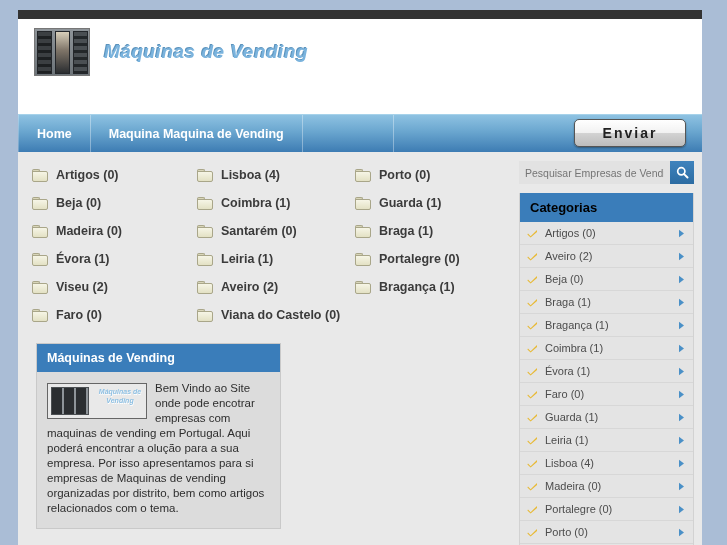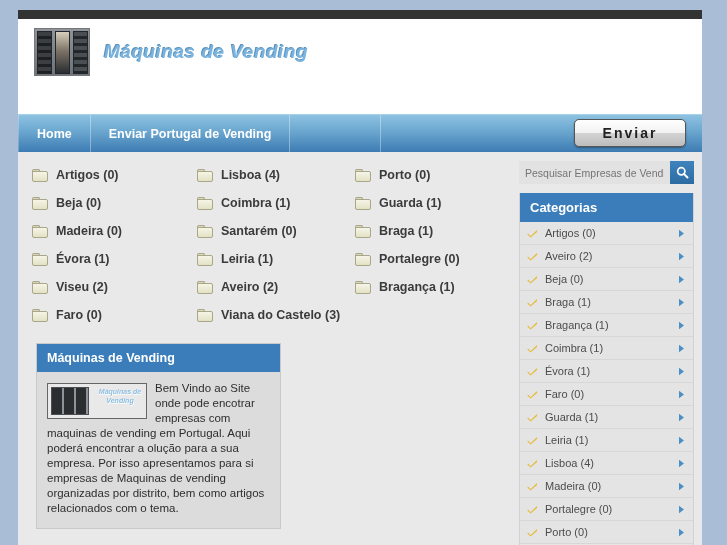--- a/index.html
+++ b/index.html
@@ -283,21 +283,21 @@
   .search-btn svg { display: block; }
   .cat-panel {
     margin-top: 9px;
     background: #e4e4e4;
     border: 1px solid #d2d2d2;
     border-top: none;
     box-sizing: border-box;
   }
   .cat-head {
     background: #3a7dba;
-    color: #ffffff;
+    color: #000000;
     font-size: 13px;
     font-weight: bold;
     padding: 7px 10px;
   }
   .cat-item {
     display: flex;
     align-items: center;
     height: 22px;
     padding: 0 8px 0 7px;
     border-bottom: 1px solid #d7d7d7;
@@ -331,21 +331,21 @@
     <div class="logo-block">
       <div class="vm-img">
         <div class="third"></div>
       </div>
       <div class="logo-text">Máquinas de Vending</div>
     </div>
   </div>
 
   <div class="nav">
     <div class="nav-item">Home</div>
-    <div class="nav-item">Enviar Portugal de Vending</div>
+    <div class="nav-item">Maquina Maquina de Vending</div>
     <div class="nav-spacer"></div>
     <div class="enviar-btn">Enviar</div>
   </div>
 
   <div class="content-area">
 
     <div class="main-col">
 
       <div class="folder-grid">
         <div class="folder-item">
@@ -413,21 +413,21 @@
             <span class="folder-icon"></span>
             <span class="folder-label">Bragança (1)</span>
           </div>
         <div class="folder-item">
             <span class="folder-icon"></span>
             <span class="folder-label">Faro (0)</span>
           </div>
 
         <div class="folder-item">
             <span class="folder-icon"></span>
-            <span class="folder-label">Viana do Castelo (3)</span>
+            <span class="folder-label">Viana do Castelo (0)</span>
           </div>
       </div>
 
       <div class="welcome-box">
         <div class="welcome-head">Máquinas de Vending</div>
         <div class="welcome-body clearfix">
           <div class="welcome-thumb">
             <div class="wt-machines"></div>
             <div class="wt-text">Máquinas de Vending</div>
           </div>

